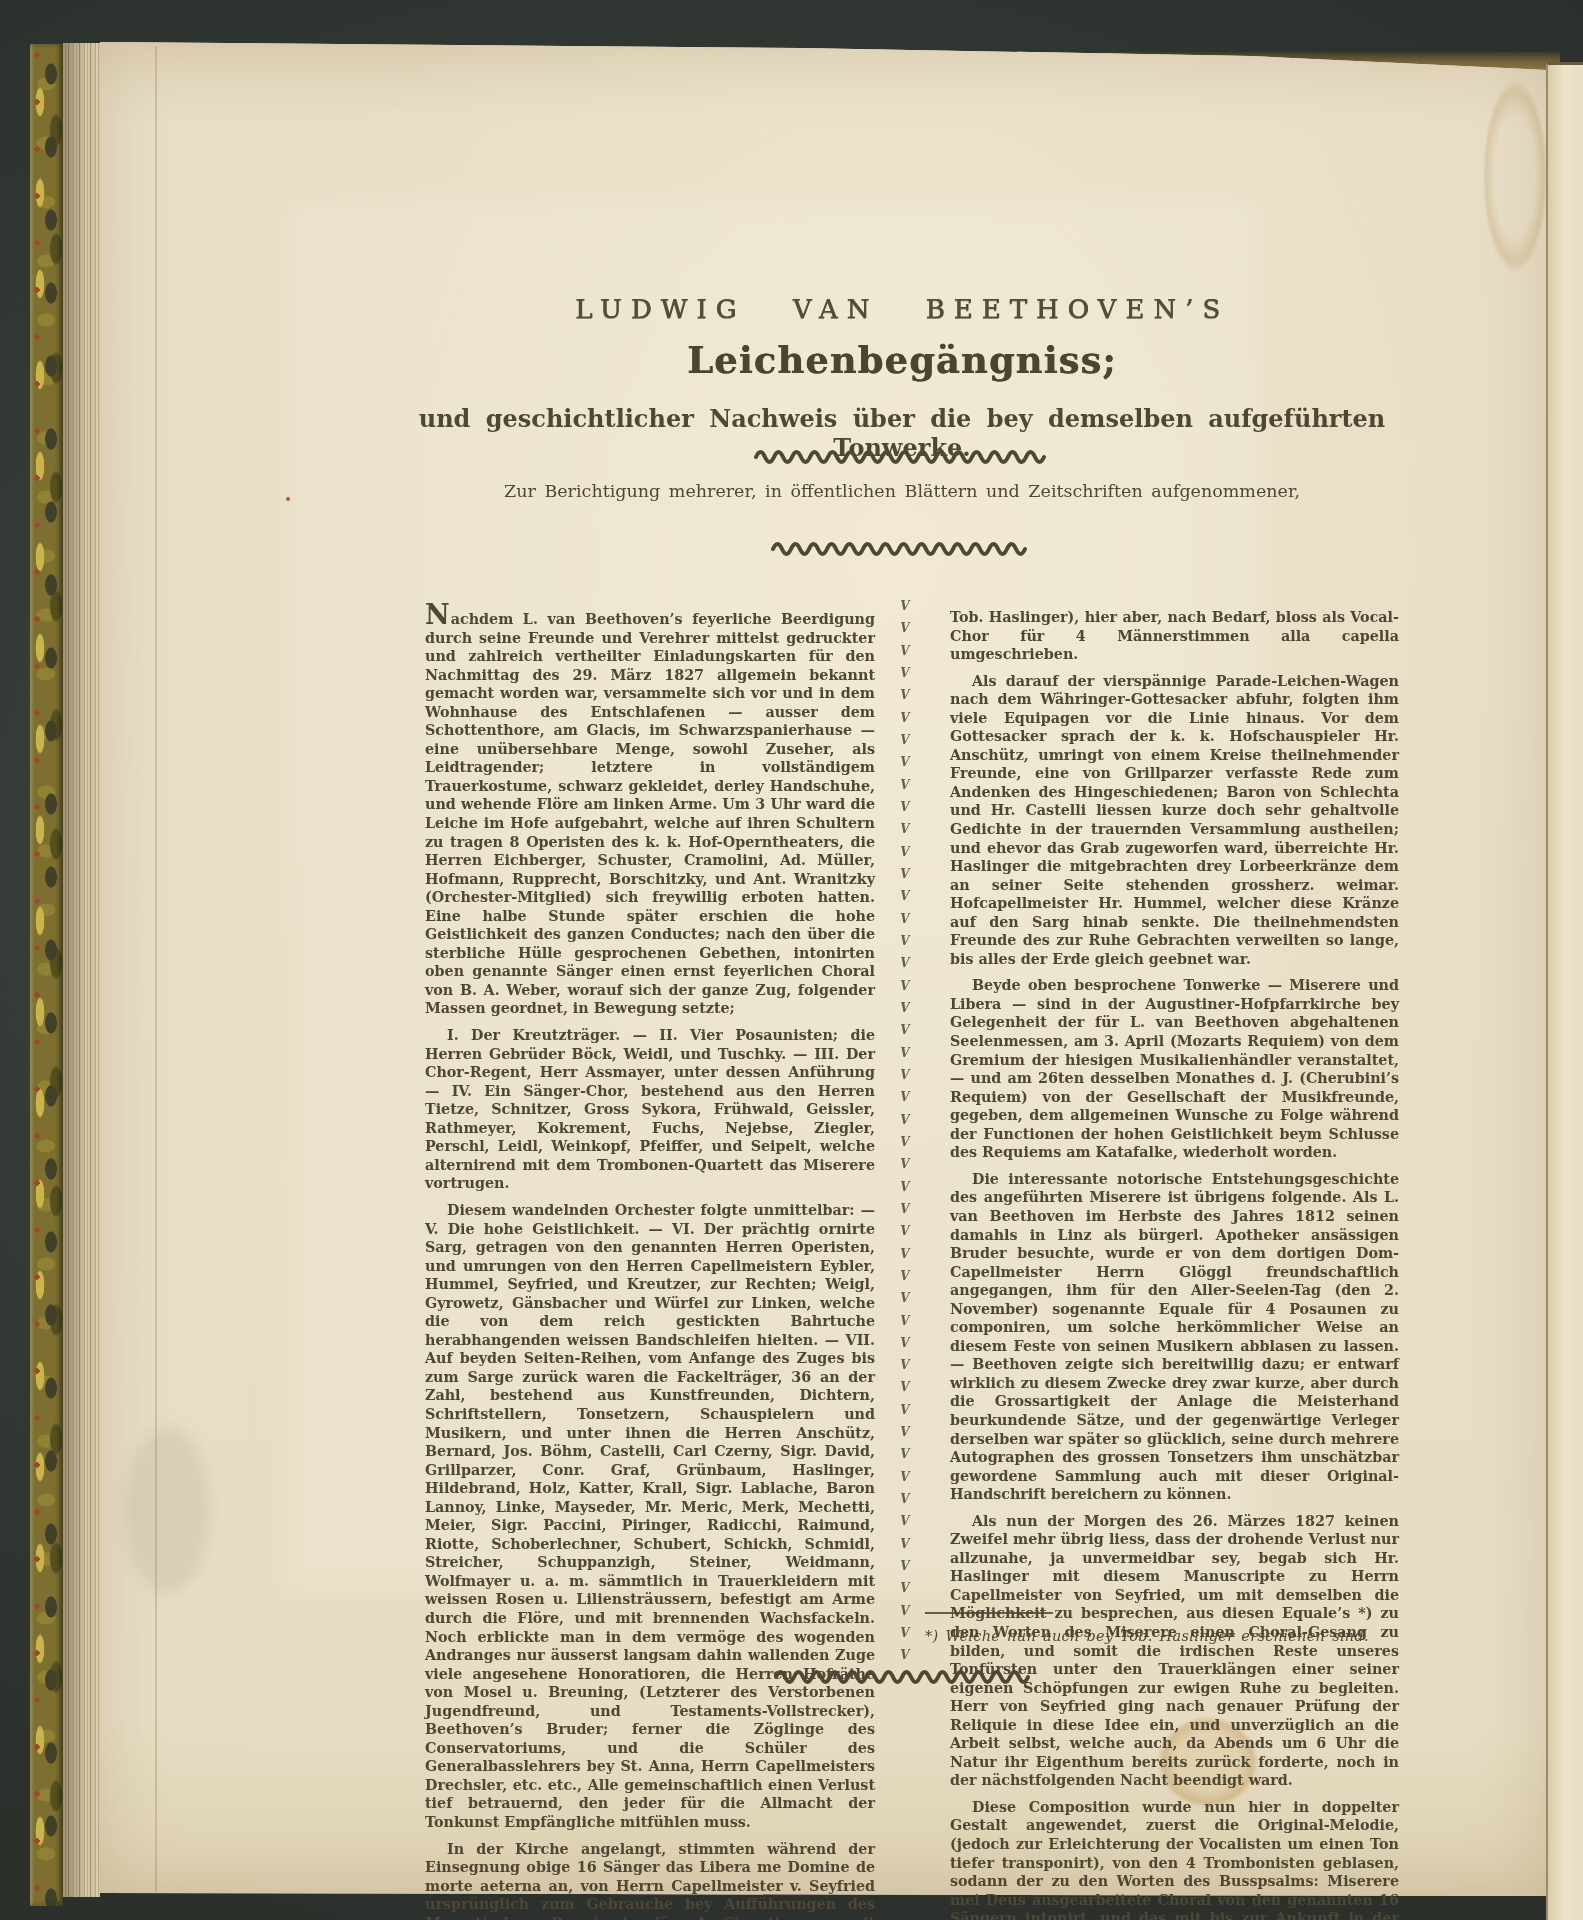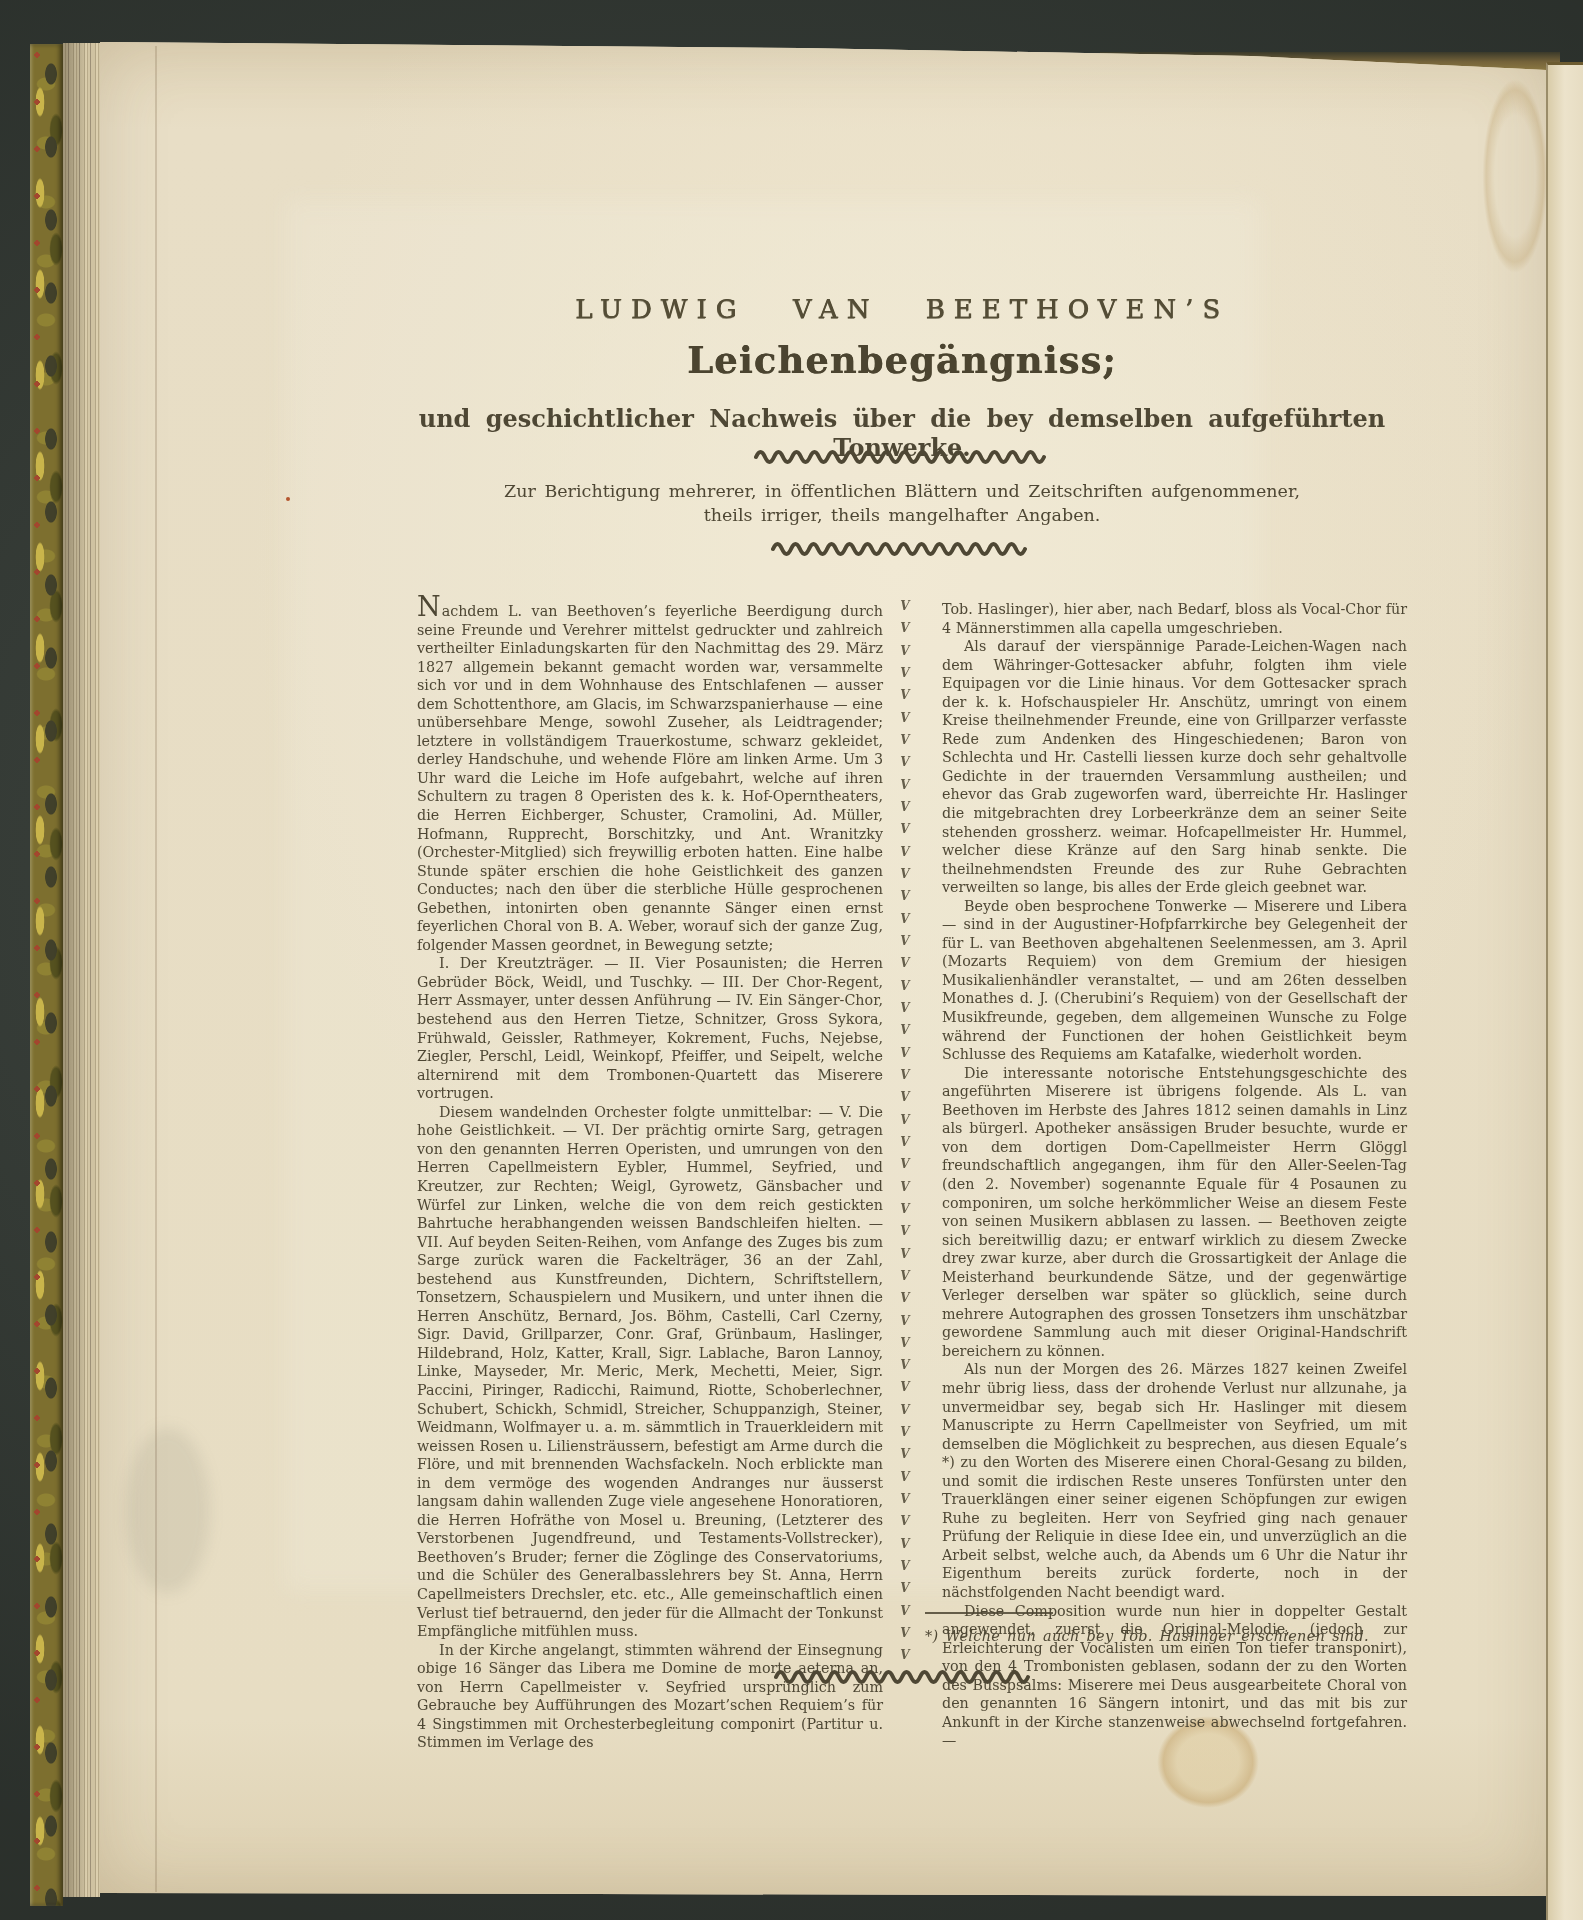--- a/index.html
+++ b/index.html
@@ -58,21 +58,21 @@
     color:#544d36;text-shadow:0.7px 0 0 #544d36, 0 0.5px 0 rgba(84,77,54,.6);}
   .t-main{top:338px;font-size:37px;font-weight:bold;letter-spacing:1px;color:#4b4430;
     text-shadow:0.4px 0 0 #4b4430;}
   .t-sub{top:404px;font-size:24px;word-spacing:7px;font-weight:bold;}
   .t-note1{top:481px;font-size:17.5px;word-spacing:3px;}
   .t-note2{top:505px;font-size:17.5px;word-spacing:3px;}
   .rule{position:absolute;left:417px;width:970px;text-align:center;}
   .rule svg{display:inline-block;vertical-align:top;}
   .r1{top:448px;} .r2{top:540px;} .r3{top:1668px;left:774px;width:264px;text-align:left;}
   .col{position:absolute;top:600px;font-size:14.3px;line-height:18.55px;text-align:justify;}
-  .col p{margin:0;padding:0;text-indent:22px;}
+  .col p{margin:8px;padding:0;text-indent:22px;font-weight:bold;}
   .col p.noindent{text-indent:0;}
   .col-left{left:417px;width:466px;}
   .col-right{left:942px;width:465px;}
   .initial{font-size:27px;line-height:14px;letter-spacing:1px;}
   .divider{position:absolute;left:893px;top:600px;width:24px;height:1062px;
     display:flex;flex-direction:column;justify-content:space-between;align-items:center;}
   .divider span{font-family:"DejaVu Serif","Liberation Serif",serif;font-style:italic;font-weight:bold;
     font-size:12px;line-height:12px;opacity:.85;}
   .fn-rule{position:absolute;left:925px;top:1612px;width:128px;height:2px;background:rgba(78,71,52,.85);}
   .footnote{position:absolute;left:925px;top:1628px;width:465px;font-size:14.5px;font-style:italic;
@@ -100,21 +100,20 @@
   <div class="hdr t-main">Leichenbegängniss;</div>
   <div class="hdr t-sub">und geschichtlicher Nachweis über die bey demselben aufgeführten Tonwerke.</div>
 
   <div class="rule r1">
     <svg width="296" height="16" viewBox="0 0 296 16">
         <path fill="none" stroke="#4e4734" stroke-width="4" stroke-linecap="round" d="M2 9 q4.5 -10 9 0 q4.5 10 9 0 q4.5 -10 9 0 q4.5 10 9 0 q4.5 -10 9 0 q4.5 10 9 0 q4.5 -10 9 0 q4.5 10 9 0 q4.5 -10 9 0 q4.5 10 9 0 q4.5 -10 9 0 q4.5 10 9 0 q4.5 -10 9 0 q4.5 10 9 0 q4.5 -10 9 0 q4.5 10 9 0 q4.5 -10 9 0 q4.5 10 9 0 q4.5 -10 9 0 q4.5 10 9 0 q4.5 -10 9 0 q4.5 10 9 0 q4.5 -10 9 0 q4.5 10 9 0 q4.5 -10 9 0 q4.5 10 9 0 q4.5 -10 9 0 q4.5 10 9 0 q4.5 -10 9 0 q4.5 10 9 0 q4.5 -10 9 0 q4.5 10 9 0"></path>
       </svg>
   </div>
 
   <div class="hdr t-note1">Zur Berichtigung mehrerer, in öffentlichen Blättern und Zeitschriften aufgenommener,</div>
-  <div class="hdr t-note2">theils irriger, theils mangelhafter Angaben.</div>
 
   <div class="rule r2">
     <svg width="262" height="16" viewBox="0 0 262 16">
         <path fill="none" stroke="#4e4734" stroke-width="4" stroke-linecap="round" d="M2 9 q4.5 -10 9 0 q4.5 10 9 0 q4.5 -10 9 0 q4.5 10 9 0 q4.5 -10 9 0 q4.5 10 9 0 q4.5 -10 9 0 q4.5 10 9 0 q4.5 -10 9 0 q4.5 10 9 0 q4.5 -10 9 0 q4.5 10 9 0 q4.5 -10 9 0 q4.5 10 9 0 q4.5 -10 9 0 q4.5 10 9 0 q4.5 -10 9 0 q4.5 10 9 0 q4.5 -10 9 0 q4.5 10 9 0 q4.5 -10 9 0 q4.5 10 9 0 q4.5 -10 9 0 q4.5 10 9 0 q4.5 -10 9 0 q4.5 10 9 0 q4.5 -10 9 0 q4.5 10 9 0"></path>
       </svg>
   </div>
 
   <div class="col col-left">
     <p class="noindent"><span class="initial">N</span><span>achdem L. van Beethoven’s feyerliche Beerdigung durch seine Freunde und Verehrer mittelst gedruckter und zahlreich vertheilter Einladungskarten für den Nachmittag des 29. März 1827 allgemein bekannt gemacht worden war, versammelte sich vor und in dem Wohnhause des Entschlafenen — ausser dem Schottenthore, am Glacis, im Schwarzspanierhause — eine unübersehbare Menge, sowohl Zuseher, als Leidtragender; letztere in vollständigem Trauerkostume, schwarz gekleidet, derley Handschuhe, und wehende Flöre am linken Arme. Um 3 Uhr ward die Leiche im Hofe aufgebahrt, welche auf ihren Schultern zu tragen 8 Operisten des k. k. Hof-Operntheaters, die Herren Eichberger, Schuster, Cramolini, Ad. Müller, Hofmann, Rupprecht, Borschitzky, und Ant. Wranitzky (Orchester-Mitglied) sich freywillig erboten hatten. Eine halbe Stunde später erschien die hohe Geistlichkeit des ganzen Conductes; nach den über die sterbliche Hülle gesprochenen Gebethen, intonirten oben genannte Sänger einen ernst feyerlichen Choral von B. A. Weber, worauf sich der ganze Zug, folgender Massen geordnet, in Bewegung setzte;</span></p>
     <p>I. Der Kreutzträger. — II. Vier Posaunisten; die Herren Gebrüder Böck, Weidl, und Tuschky. — III. Der Chor-Regent, Herr Assmayer, unter dessen Anführung — IV. Ein Sänger-Chor, bestehend aus den Herren Tietze, Schnitzer, Gross Sykora, Frühwald, Geissler, Rathmeyer, Kokrement, Fuchs, Nejebse, Ziegler, Perschl, Leidl, Weinkopf, Pfeiffer, und Seipelt, welche alternirend mit dem Trombonen-Quartett das Miserere vortrugen.</p>

